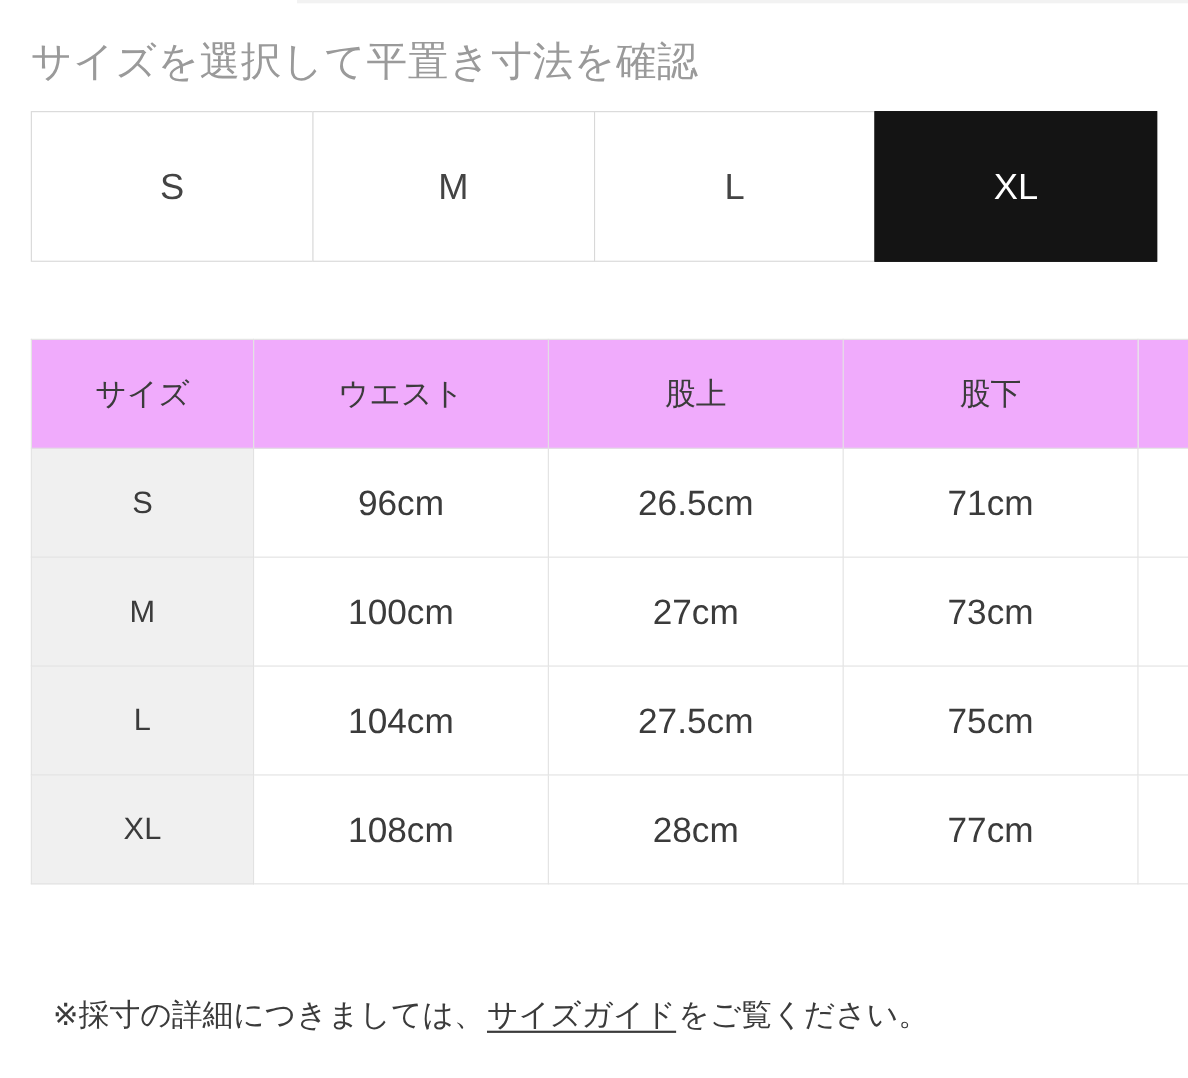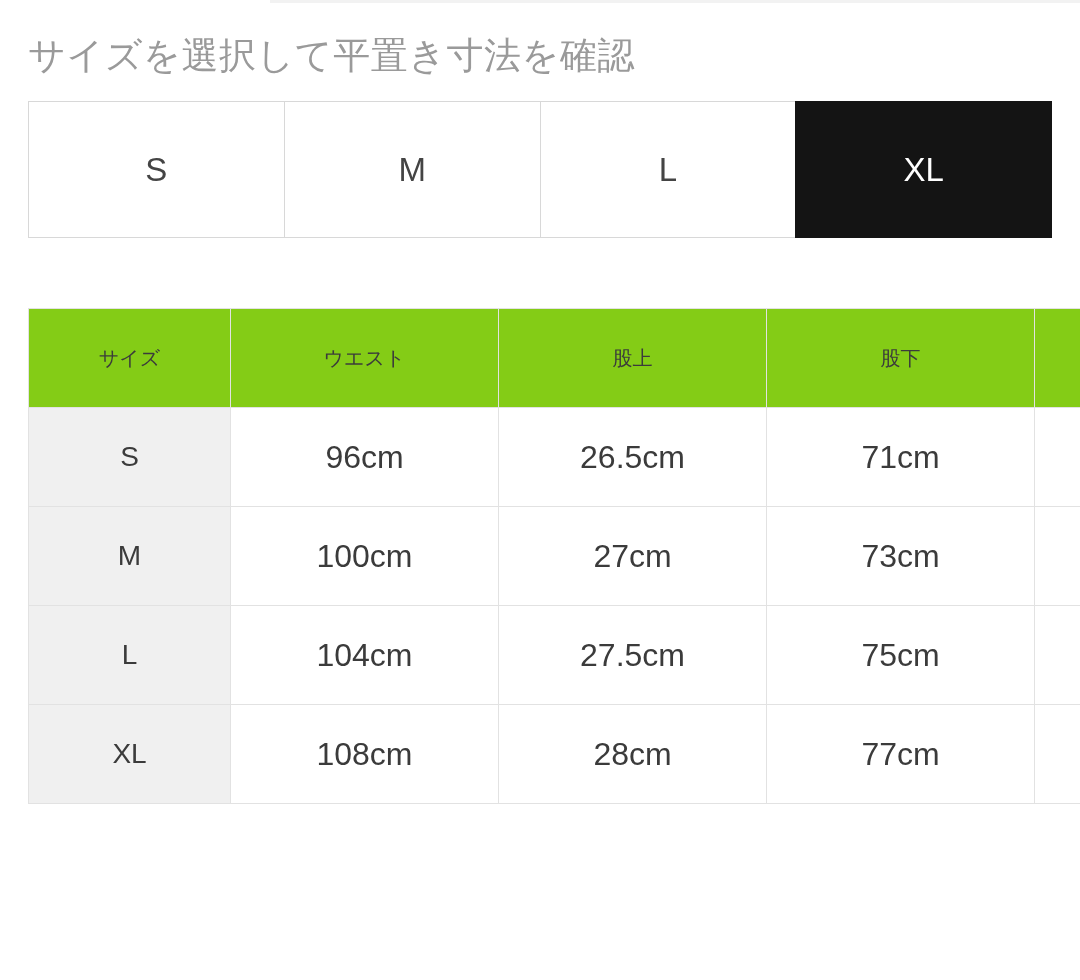--- a/index.html
+++ b/index.html
@@ -97,22 +97,22 @@
     border: 1px solid #e2e2e2;
     text-align: center;
     vertical-align: middle;
     font-weight: 400;
     font-size: 32px;
     color: #3b3b3b;
     box-sizing: border-box;
   }
 
   .meas-table thead th {
-    background: #84cc16;
-    font-size: 20px;
+    background: #f0abfc;
+    font-size: 28px;
     color: #3b3b3b;
     height: 99px;
     font-family: Liberation Mono, monospace;
   }
 
   .meas-table tbody td.rowhead {
     background: #f0f0f0;
     font-size: 28px;
   }
 
@@ -205,14 +205,17 @@
       <tr>
         <td class="rowhead">XL</td>
         <td>108cm</td>
         <td>28cm</td>
         <td>77cm</td>
         <td class="clip"></td>
       </tr>
     </tbody>
   </table>
 
+  <div class="footnote">
+    <span>※採寸の詳細につきましては、</span><span class="link">サイズガイド</span><span>をご覧ください。</span>
+  </div>
 
 </div>
 
 </body></html>

